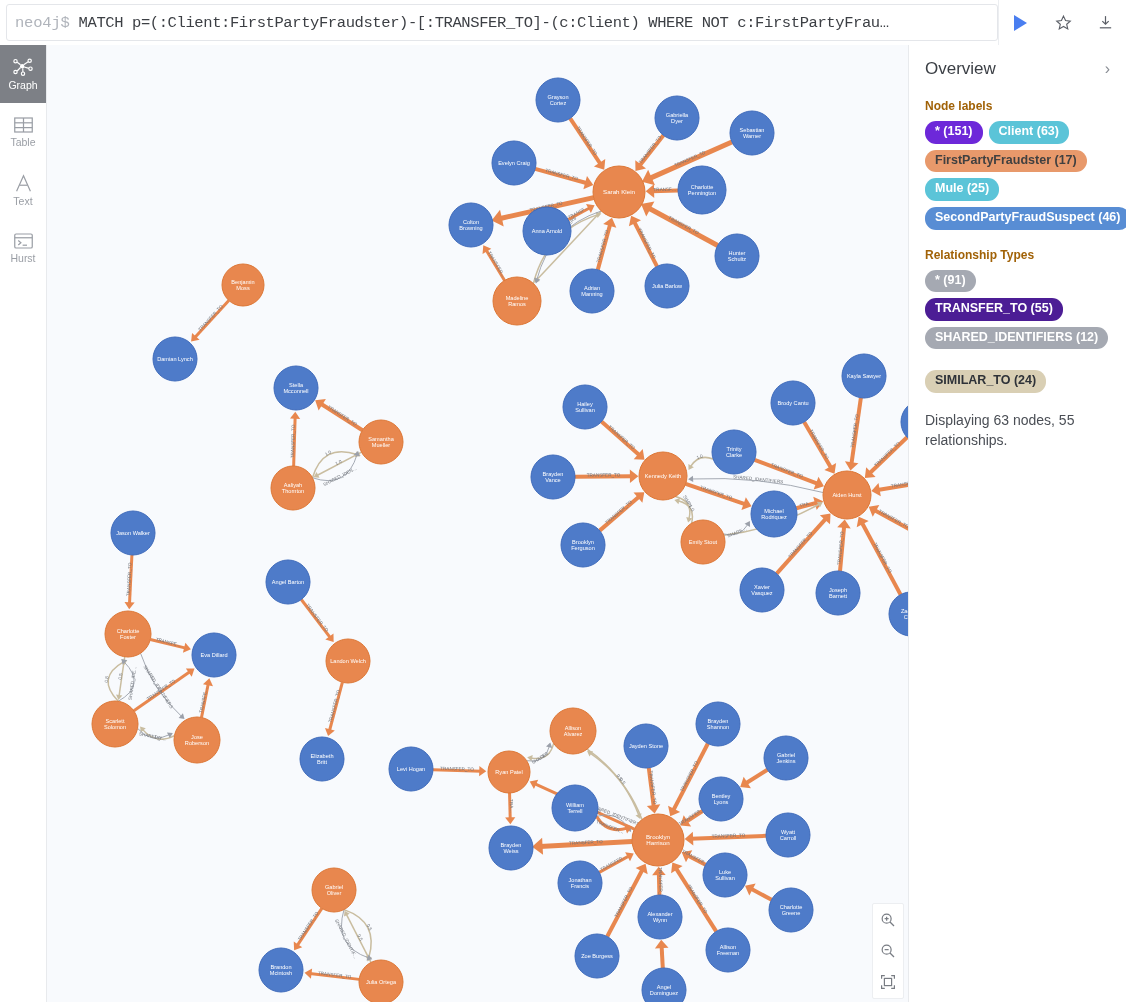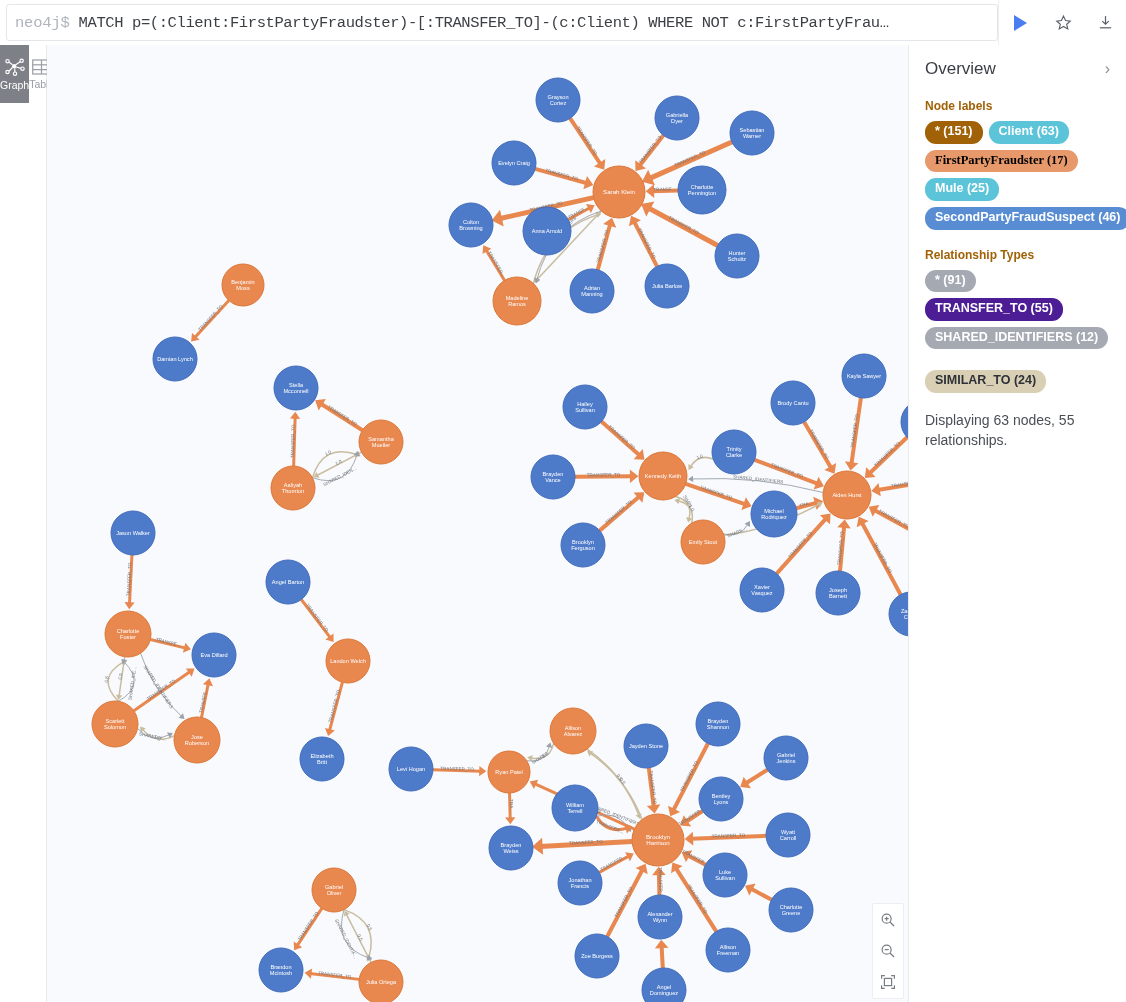--- a/index.html
+++ b/index.html
@@ -41,21 +41,21 @@
   }
   .top-icon {
     width: 42px; display: flex; align-items: center; justify-content: center;
     cursor: pointer; color: #5a5e66;
   }
 
   
   .rail {
     position: absolute; left: 0; top: 45px; width: 47px; height: 957px;
     background: #ffffff; border-right: 1px solid #e8eaed;
-    display: flex; align-items: stretch;
+    display: flex; flex-direction: column; align-items: stretch;
   }
   .rail-item {
     height: 58px; display: flex; flex-direction: column; align-items: center;
     justify-content: center; gap: 3px; cursor: pointer; color: #9a9ea5;
     font-size: 10.5px;
   }
   .rail-item.active { background: #7d8086; color: #ffffff; }
   .rail-label { line-height: 1; }
 
   
@@ -736,23 +736,23 @@
   </div>
 
   <div class="panel">
     <div class="panel-head">
       <span class="panel-title">Overview</span>
       <span class="chev">›</span>
     </div>
 
     <div class="sect-title">Node labels</div>
     <div class="pill-wrap" id="node-label-pills">
-        <div class="pill" style="background: #a16207; color: rgb(255, 255, 255);">* (151)</div>
+        <div class="pill" style="background: #6d28d9; color: rgb(255, 255, 255);">* (151)</div>
         <div class="pill" style="background: rgb(91, 196, 216); color: rgb(255, 255, 255);">Client (63)</div>
-        <div class="pill" style="background: rgb(232, 153, 107); color: #000000; font-family: Liberation Serif, serif;">FirstPartyFraudster (17)</div>
+        <div class="pill" style="background: rgb(232, 153, 107); color: #404040;">FirstPartyFraudster (17)</div>
         <div class="pill" style="background: rgb(91, 196, 216); color: rgb(255, 255, 255);">Mule (25)</div>
         <div class="pill" style="background: rgb(88, 141, 212); color: rgb(255, 255, 255);">SecondPartyFraudSuspect (46)</div>
       </div>
 
     <div class="sect-title">Relationship Types</div>
     <div class="pill-wrap" id="rel-type-pills">
         <div class="pill" style="background: rgb(165, 169, 178); color: rgb(255, 255, 255);">* (91)</div>
         <div class="pill" style="background: #4c1d95; color: rgb(255, 255, 255);">TRANSFER_TO (55)</div>
         <div class="pill" style="background: rgb(165, 169, 178); color: rgb(255, 255, 255);">SHARED_IDENTIFIERS (12)</div>
         <div class="pill" style="background: rgb(217, 207, 180); color: rgb(46, 50, 56); margin-top: 15px;">SIMILAR_TO (24)</div>

